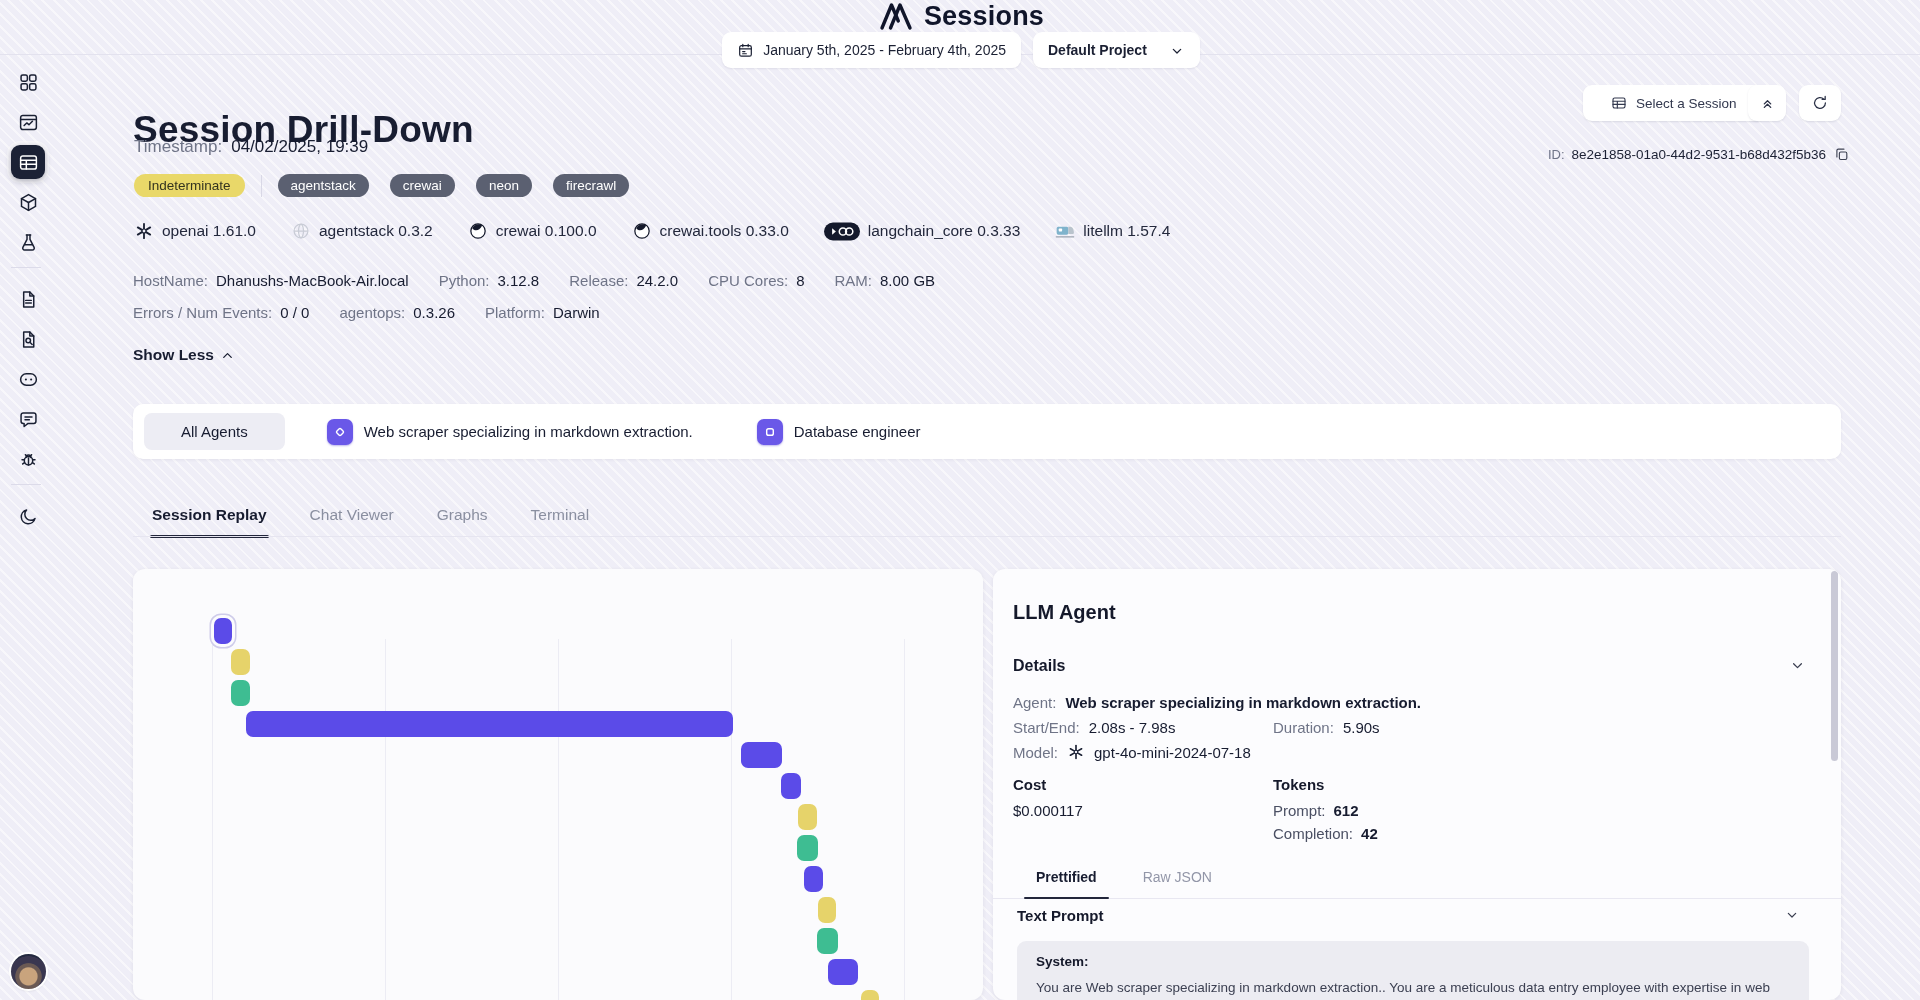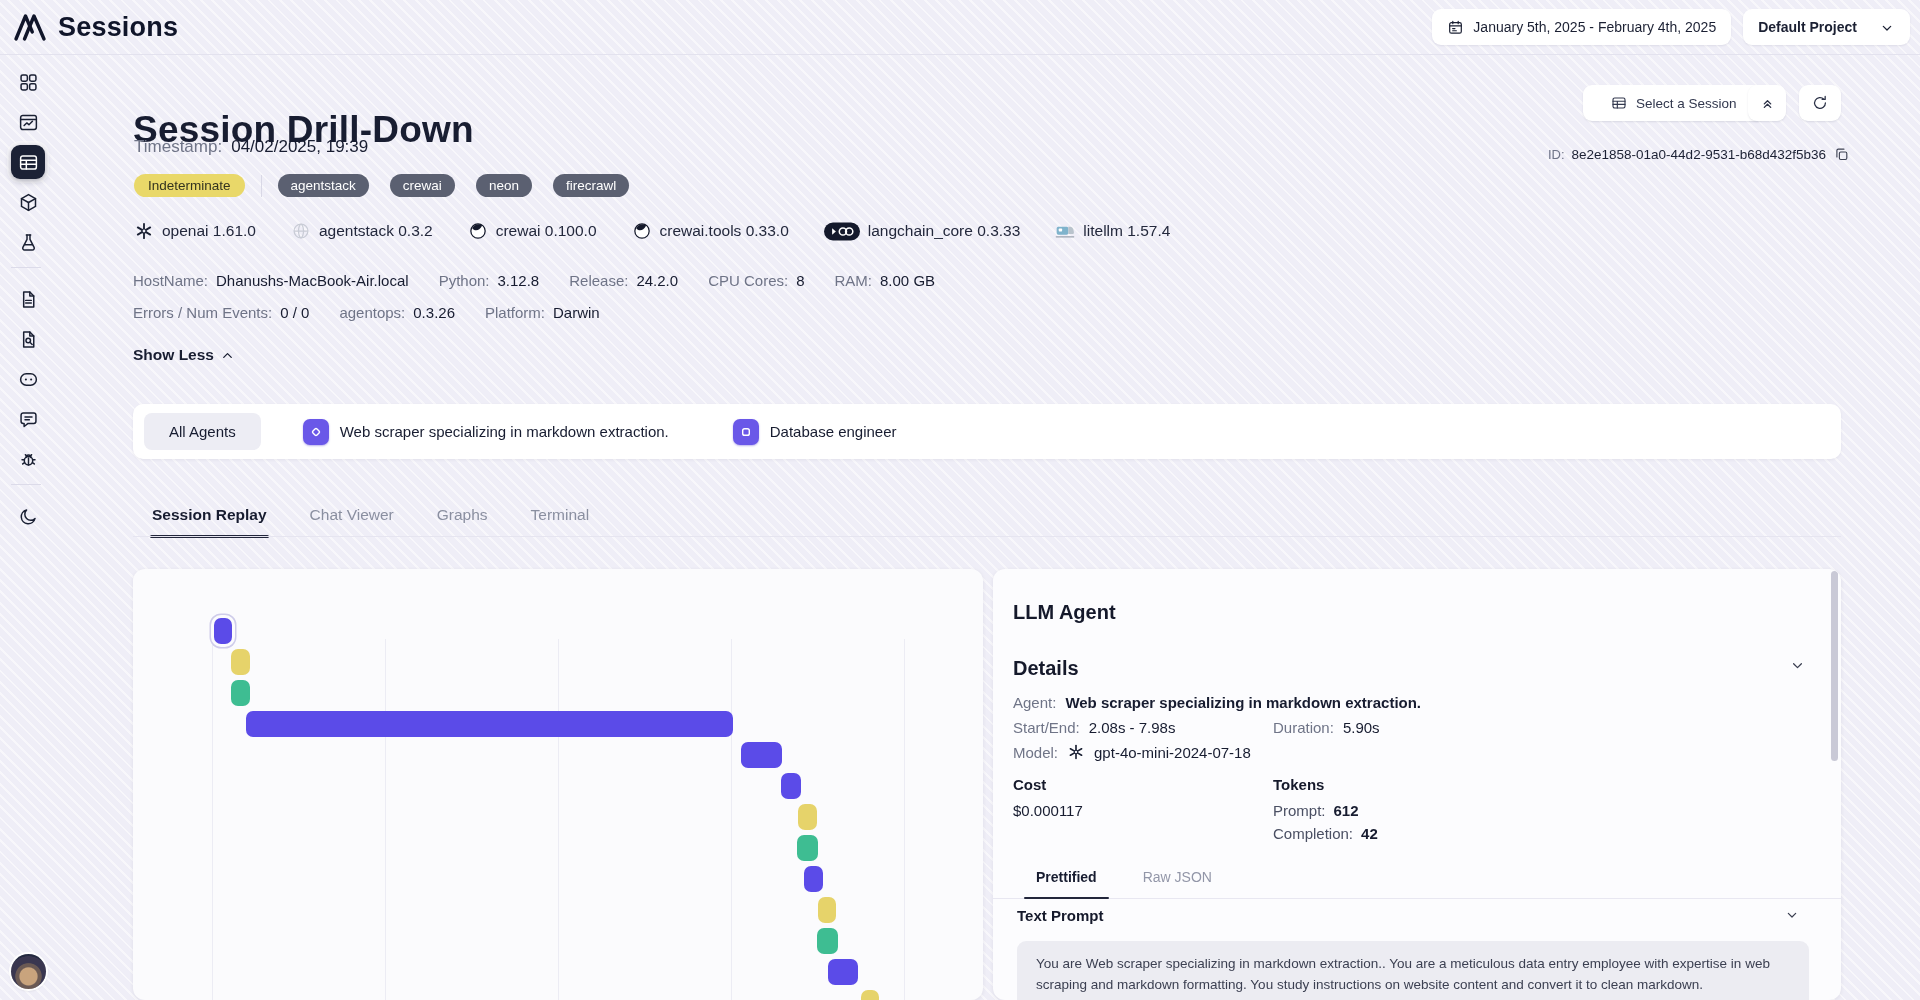--- a/index.html
+++ b/index.html
@@ -8,21 +8,21 @@
     font-family:"Liberation Sans",sans-serif;color:#171c30;
     background-color:#efeef7;
     background-image:repeating-linear-gradient(45deg,rgba(255,255,255,.55) 0 2px,rgba(255,255,255,0) 2px 8px);
   }
   .abs{position:absolute;}
   .ic{display:inline-block;vertical-align:middle;}
   svg.ic{width:20px;height:20px;flex:none;}
 
   
   #top-header{position:absolute;top:0;left:0;right:0;height:55px;display:flex;align-items:center;
-    justify-content:space-between;padding:0 10px 0 12px;box-sizing:border-box;border-bottom:1px solid #e3e2ee;}
+    justify-content:space-between;padding:0 10px 0 12px;box-sizing:border-box;border-bottom:1px solid #e3e2ee;flex-direction:column;}
   #logo-wrap{display:flex;align-items:center;gap:10px;}
   #app-title{font-size:27px;font-weight:600;color:#10152a;letter-spacing:.2px;}
   .hdr-right{display:flex;gap:12px;}
   .hdr-btn{display:flex;align-items:center;gap:9px;height:36px;background:#fff;border:none;border-radius:9px;
     padding:0 15px;font-family:inherit;font-size:14px;color:#1b2033;box-shadow:0 1px 2px rgba(23,25,60,.08);cursor:pointer;}
   #project-btn{font-weight:700;gap:22px;}
 
   
   #sidebar{position:absolute;top:55px;left:0;width:56px;bottom:0;display:flex;flex-direction:column;align-items:center;padding-top:10px;}
   .sb-item{width:34px;height:34px;margin-bottom:6px;border-radius:9px;display:flex;align-items:center;justify-content:center;color:#1a2033;cursor:pointer;}
@@ -51,21 +51,21 @@
   #host-row-1{top:272px;}
   #host-row-2{top:304px;}
   .kv{display:flex;gap:8px;align-items:baseline;}
 
   #showless{left:133px;top:346px;display:flex;align-items:center;gap:6px;font-size:15.5px;font-weight:600;color:#171c30;cursor:pointer;}
   #showless svg.ic{width:15px;height:15px;}
 
   
   #agents-card{left:133px;top:404px;width:1708px;height:55px;background:#fff;border-radius:10px;
     box-shadow:0 1px 3px rgba(23,25,48,.06);display:flex;align-items:center;padding:0 0 0 11px;box-sizing:border-box;}
-  #all-agents-btn{background:#ededf4;border:none;border-radius:8px;padding:10px 25px;font-family:inherit;
+  #all-agents-btn{background:#ededf4;border:none;border-radius:8px;padding:10px 37px;font-family:inherit;
     font-size:15px;font-weight:500;color:#171c30;cursor:pointer;margin-right:42px;}
   .agent-item{display:flex;align-items:center;gap:11px;margin-right:64px;cursor:pointer;}
   .agent-badge{width:26px;height:26px;border-radius:7px;background:#6a58e8;display:flex;align-items:center;justify-content:center;box-shadow:0 1px 2px rgba(60,40,200,.35);}
   .agent-badge svg{width:18px;height:18px;}
   .agent-label{font-size:15px;color:#171c30;}
 
   
   #tabs-row{left:133px;top:506px;display:flex;gap:43px;padding-left:19px;}
   .main-tab{font-size:15.5px;color:#8a8fa0;padding-bottom:13px;cursor:pointer;position:relative;}
   .main-tab.active{color:#171c30;font-weight:600;}
@@ -77,21 +77,21 @@
     box-shadow:0 1px 4px rgba(23,25,48,.07);overflow:hidden;}
   .gridline{position:absolute;top:70px;bottom:0;width:1px;background:#ececf4;}
   .gbar{position:absolute;border-radius:7px;cursor:pointer;}
   .gbar.selected{box-shadow:0 0 0 3px #fbfbfd,0 0 0 4.5px #cfccea;}
 
   
   #event-panel{left:993px;top:569px;width:848px;height:431px;background:#fcfcfe;border-radius:12px;
     box-shadow:0 1px 4px rgba(23,25,48,.07);overflow:hidden;}
   #event-panel .inner{position:absolute;left:0;top:0;right:0;bottom:0;}
   #ev-title{left:20px;top:32px;font-size:20px;font-weight:600;color:#15192b;}
-  #ev-details{left:20px;top:88px;font-size:20px;font-weight:600;color:#15192b;}
+  #ev-details{left:20px;top:88px;font-size:16px;font-weight:600;color:#15192b;}
   .chev-btn{position:absolute;background:none;border:none;color:#3c4052;cursor:pointer;padding:2px;}
   .row-lbl{color:#6f7487;font-size:15px;}
   .row-val{color:#171c30;font-size:15px;font-weight:500;}
   .ev-strong{font-weight:600;font-size:15px;color:#15192b;}
   #view-tabs{position:absolute;left:0;right:0;top:300px;padding-left:43px;display:flex;gap:46px;border-bottom:1px solid #e8e7f1;}
   .view-tab{font-size:14px;color:#9296a8;padding-bottom:13px;cursor:pointer;position:relative;}
   .view-tab.active{color:#171c30;font-weight:600;}
   .view-tab.active::after{content:"";position:absolute;left:-12px;right:-12px;bottom:-1px;height:2.5px;background:#22263b;border-radius:2px;}
   #text-prompt-hdr{left:24px;top:338px;font-size:15px;font-weight:700;color:#15192b;}
   #system-box{left:24px;top:372px;width:754px;background:#ececf2;border-radius:9px;padding:13px 19px;}
@@ -497,18 +497,19 @@
         <div class="view-tab active">Prettified</div>
         <div class="view-tab">Raw JSON</div>
       </div>
 
     <div class="abs" id="text-prompt-hdr">Text Prompt</div>
     <button class="chev-btn" style="left:789px;top:336px;"><span id="tp-chev-slot"><svg class="ic" style="width:16px;height:16px;" viewBox="0 0 24 24" fill="none" stroke="currentColor" stroke-width="1.8" stroke-linecap="round" stroke-linejoin="round">
             <path d="M6.5 9.5L12 15l5.5-5.5"></path>
           </svg></span></button>
 
     <div class="abs" id="system-box">
+      <div id="system-label">System:</div>
       <div id="system-text">You are Web scraper specializing in markdown extraction.. You are a meticulous data entry employee with expertise in web scraping and markdown formatting. You study instructions on website content and convert it to clean markdown.</div>
     </div>
 
     <div id="panel-scrollbar"></div>
   </div>
 </div>
 
 </body></html>

